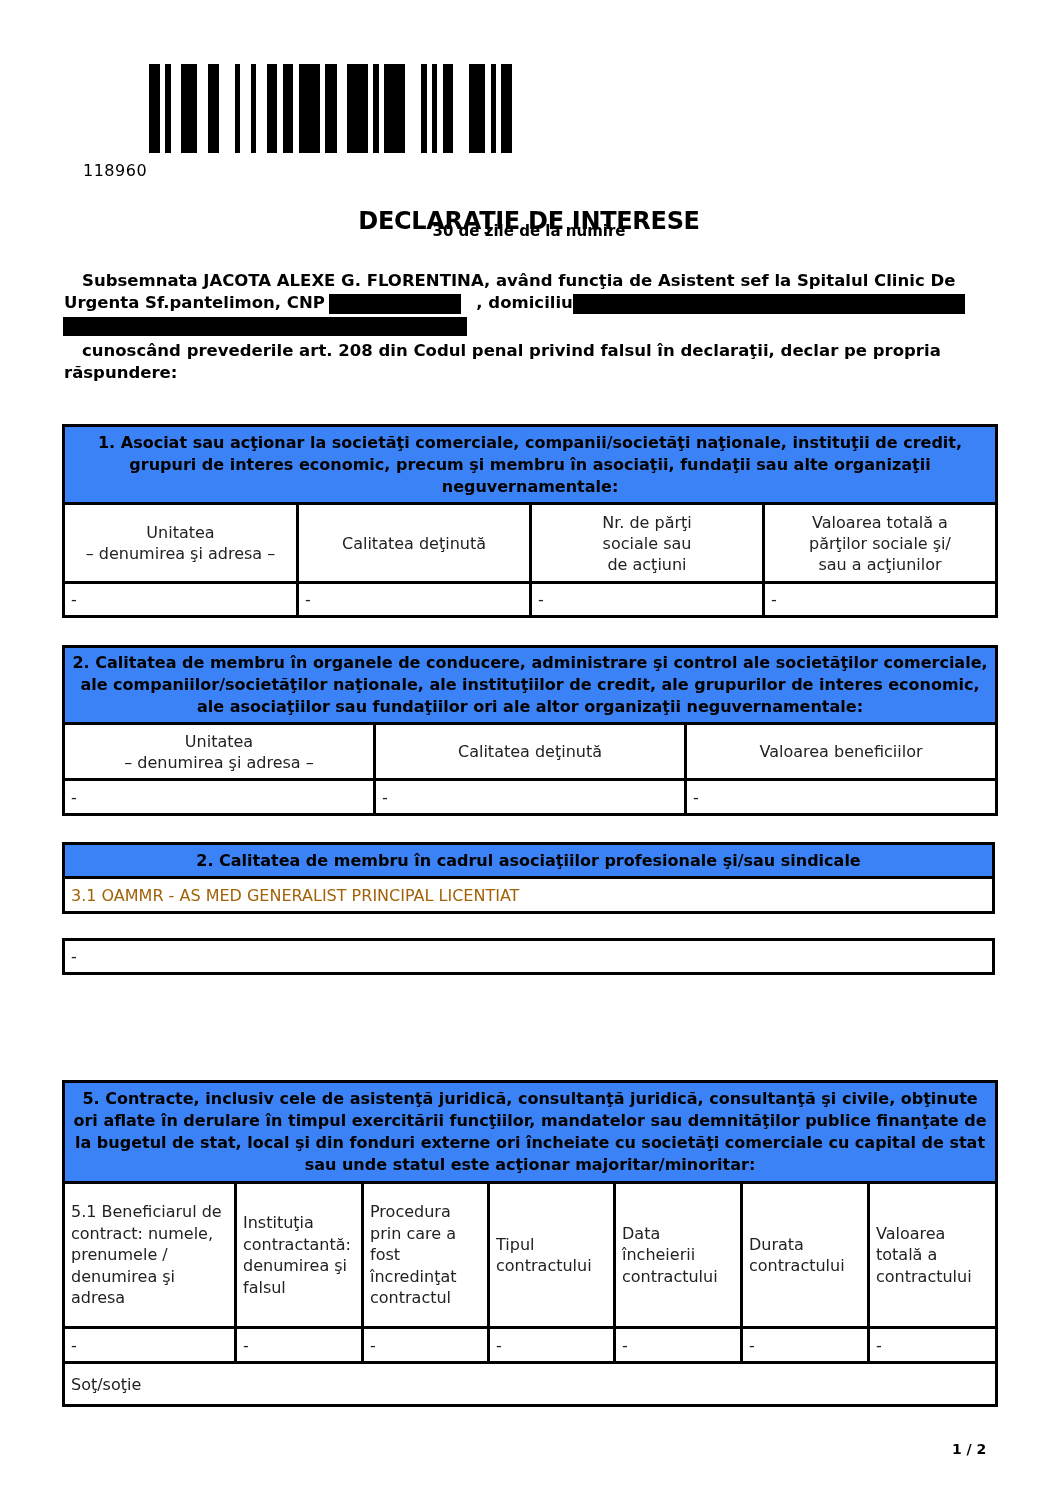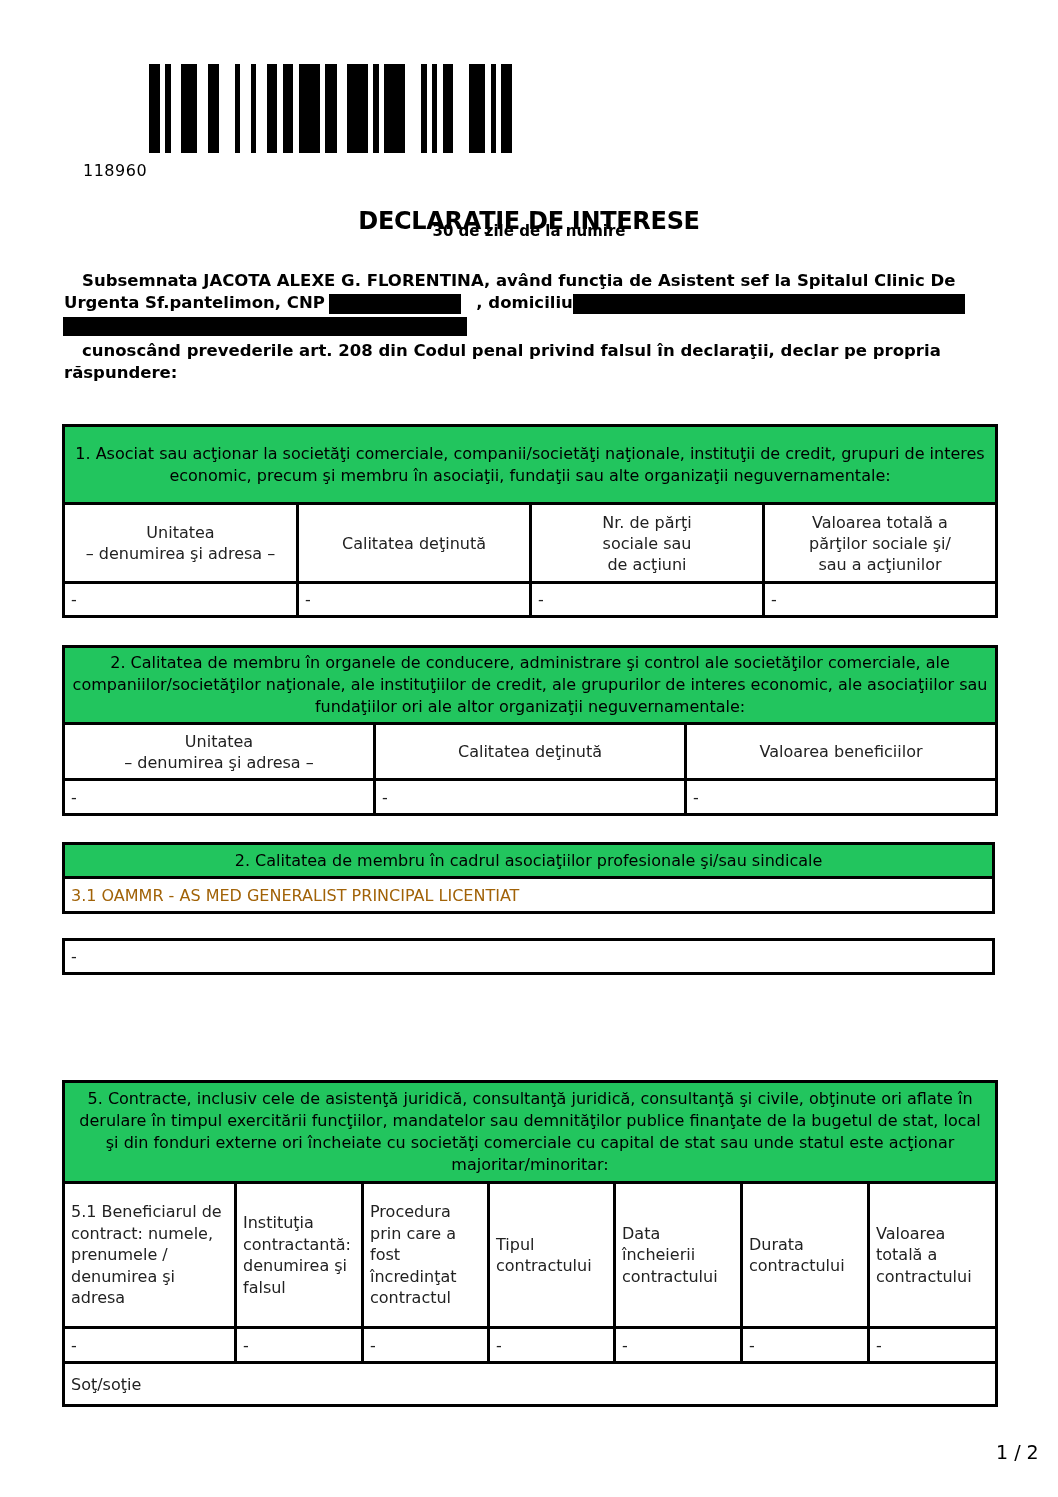--- a/index.html
+++ b/index.html
@@ -11,25 +11,25 @@
   .title { position: absolute; left: 0; width: 1058px; top: 187px; text-align: center;
            font-size: 24px; font-weight: bold; letter-spacing: -0.3px; margin-top: 20px; }
   .subtitle { position: absolute; left: 0; width: 1058px; top: 222px; text-align: center;
               font-size: 15px; font-weight: bold; }
   .intro { position: absolute; left: 64px; width: 920px; font-size: 16.5px; font-weight: bold; line-height: 22px; }
   .redact { position: absolute; background: #000; }
 
   table.sec { position: absolute; left: 62px; width: 933px; border-collapse: collapse;
               table-layout: fixed; border: 3px solid #000; }
   table.sec td { border: 3px solid #000; padding: 0 6px; font-size: 16px; vertical-align: middle; }
-  td.hdr { background: #22c55e; font-weight: normal; text-align: center; font-size: 16.5px; line-height: 22px; }
+  td.hdr { background: #3b82f6; font-weight: bold; text-align: center; font-size: 16.5px; line-height: 22px; }
   td.colh { text-align: center; color: #222; line-height: 21px; }
   td.colh-left { text-align: left; color: #222; line-height: 21.5px; vertical-align: middle; }
   td.val { text-align: left; color: #222; }
-  .page-num { position: absolute; left: 996px; top: 1441px; font-size: 19px; font-weight: normal; }
+  .page-num { position: absolute; left: 952px; top: 1441px; font-size: 14px; font-weight: bold; }
 </style>
 </head>
 <body>
 
 <div class="barcode" id="barcode">
     <div class="bar" style="left: 0px; width: 11px;"></div>
     <div class="bar" style="left: 16px; width: 6px;"></div>
     <div class="bar" style="left: 32px; width: 16px;"></div>
     <div class="bar" style="left: 59px; width: 11px;"></div>
     <div class="bar" style="left: 86px; width: 5px;"></div>

